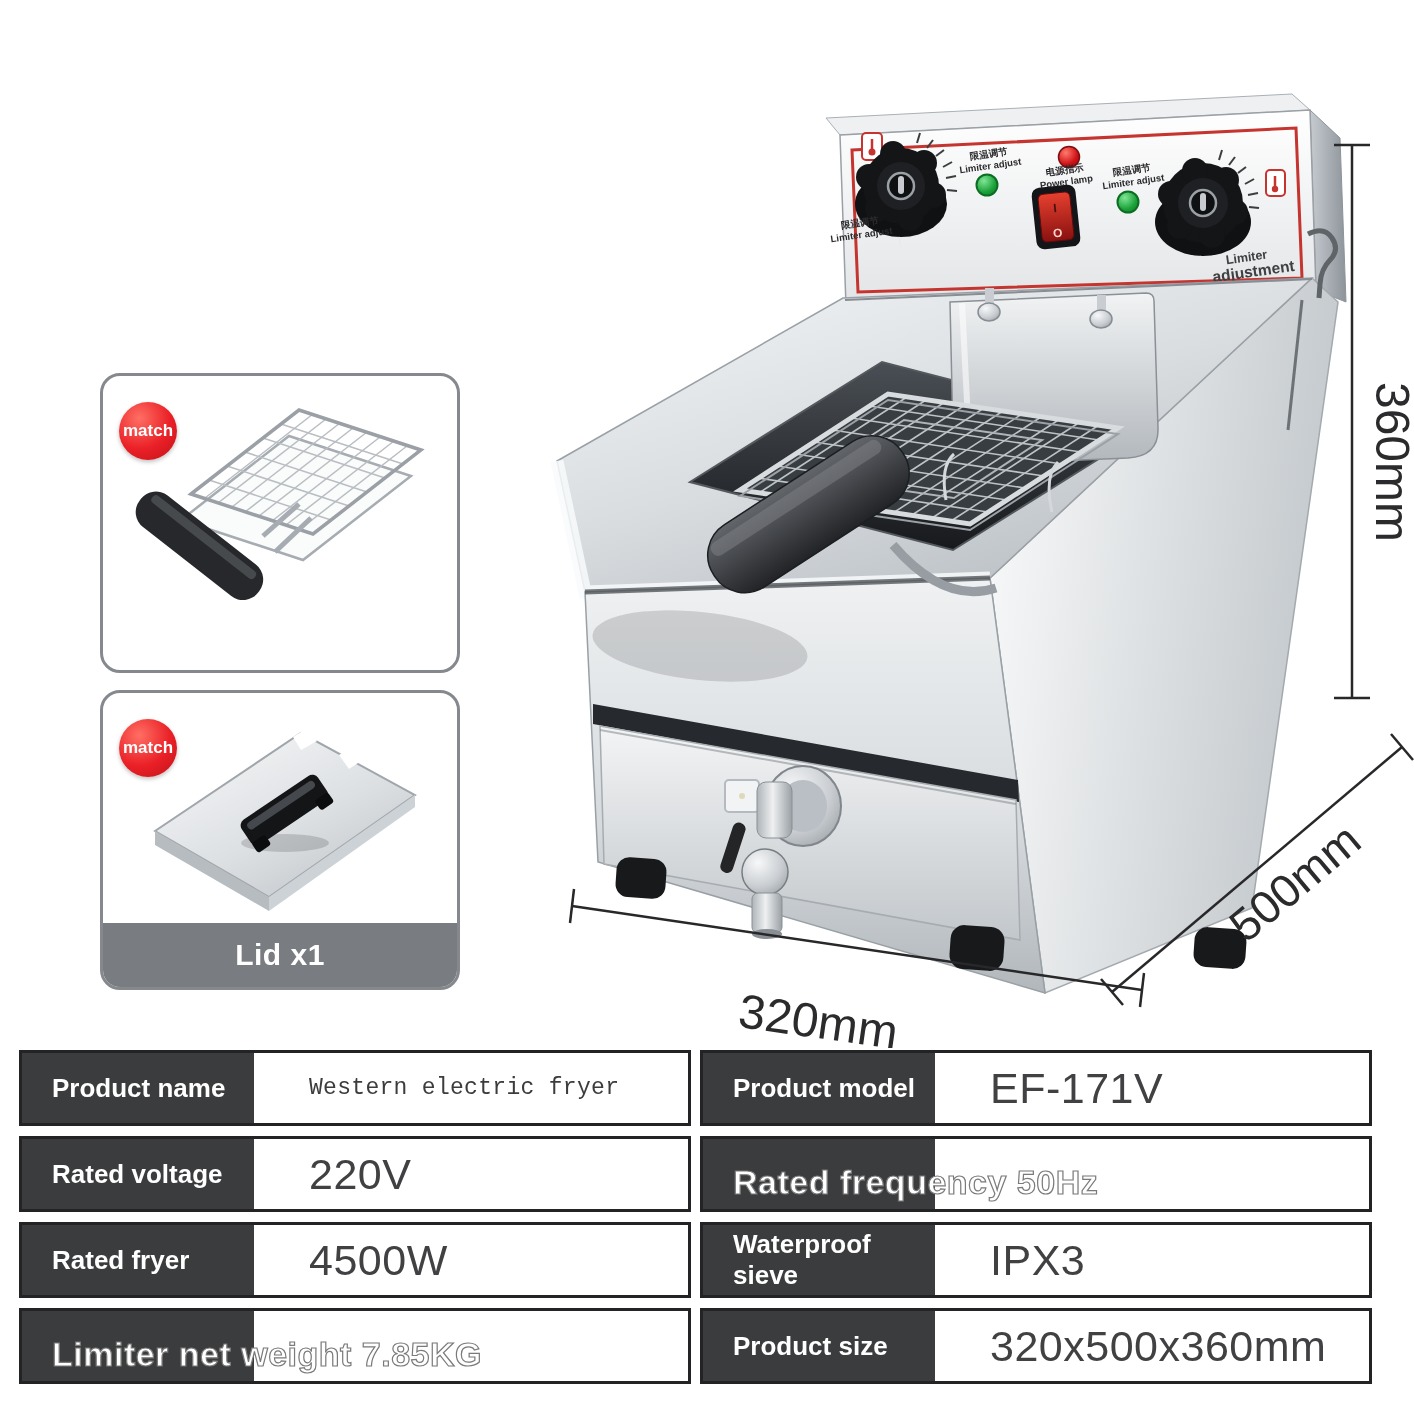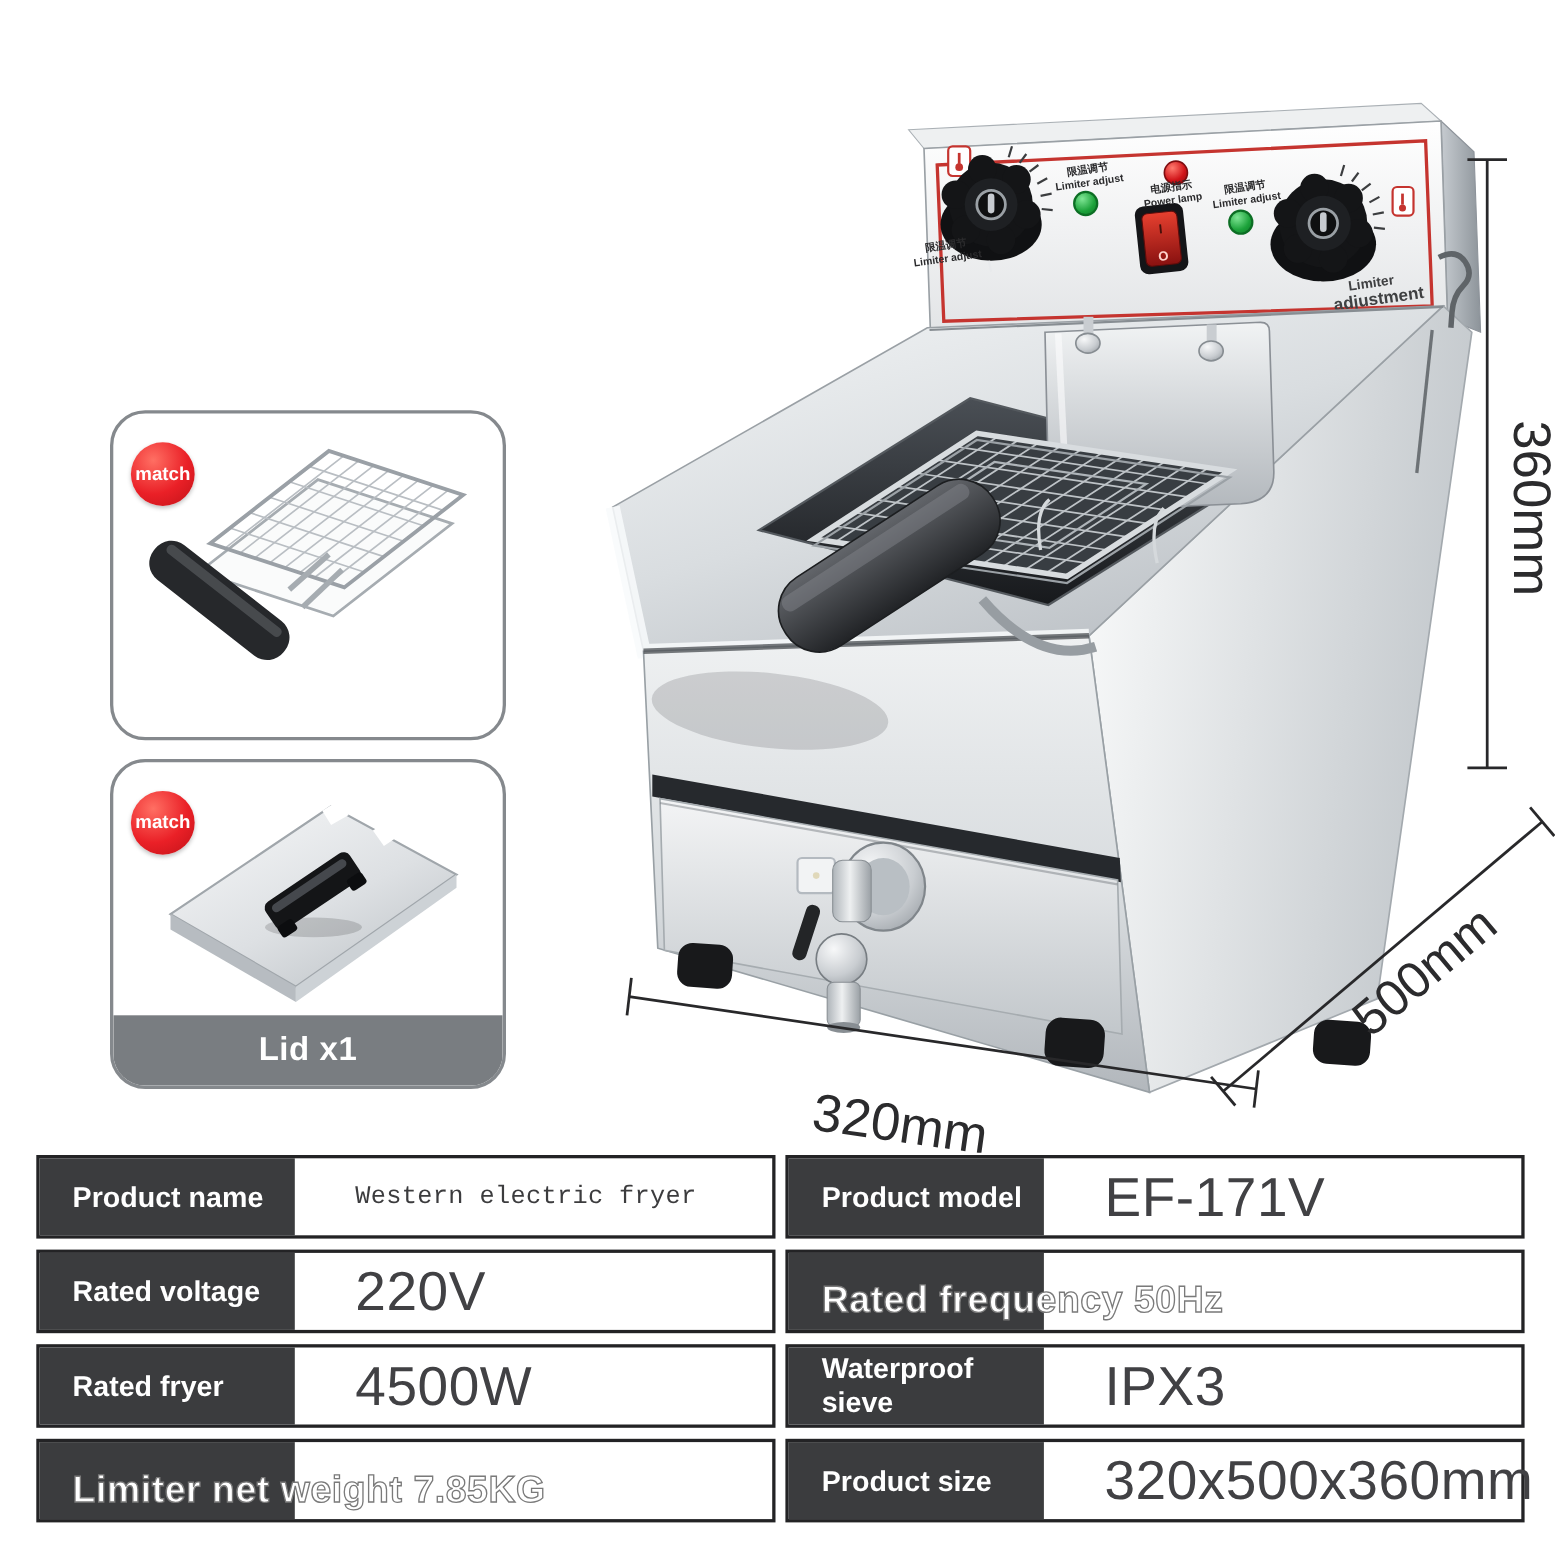--- a/index.html
+++ b/index.html
@@ -5,54 +5,54 @@
   html,body{margin:0;padding:0;}
   body{
     width:1414px;height:1414px;position:relative;background:#ffffff;
     font-family:"Liberation Sans", sans-serif;overflow:hidden;
   }
   .hero{position:absolute;left:0;top:0;width:1414px;height:1048px;}
 
   
   .card{
     position:absolute;left:100px;width:360px;height:300px;
-    background:#ffffff;border:3px solid #85898d;border-radius:32px;
+    background:#ffffff;border:3px solid #85898d;border-radius:20px;
     box-sizing:border-box;overflow:hidden;
   }
   .card-art{position:absolute;left:0;top:0;width:354px;height:232px;}
   .card-caption{
     position:absolute;left:0;right:0;bottom:0;height:64px;background:#797d81;
     color:#ffffff;font-size:30px;font-weight:bold;display:flex;
     align-items:center;justify-content:center;letter-spacing:.5px;
   }
   .badge{
     position:absolute;left:16px;top:26px;width:58px;height:58px;border-radius:50%;
     background:radial-gradient(circle at 35% 28%, #ff6f63 0%, #ea2027 55%, #c01218 100%);
     color:#fff;font-size:17px;font-weight:bold;display:flex;align-items:center;
     justify-content:center;z-index:5;box-shadow:0 2px 4px rgba(0,0,0,.25);
   }
 
   
   .spec{
-    position:absolute;left:33px;top:1050px;width:1353px;
+    position:absolute;left:19px;top:1050px;width:1353px;
     display:grid;grid-template-columns:672px 672px;grid-template-rows:repeat(4,76px);
     grid-auto-flow:column;column-gap:9px;row-gap:10px;
   }
   .srow{
     position:relative;background:#ffffff;border:3px solid #232325;
     box-sizing:border-box;display:flex;align-items:stretch;
   }
   .srow-label{
     flex:0 0 232px;width:232px;background:#3b3c3e;color:#ffffff;
     font-weight:bold;font-size:26px;display:flex;align-items:center;
     padding-left:30px;box-sizing:border-box;
   }
   .srow-value{
     flex:1;display:flex;align-items:center;padding-left:55px;
-    font-size:50px;color:#414144;letter-spacing:.5px;white-space:nowrap;
+    font-size:43px;color:#414144;letter-spacing:.5px;white-space:nowrap;
   }
   .srow-value.small{font-size:23px;color:#3c3c3e;letter-spacing:.3px;font-family:Liberation Mono, monospace;}
   .srow-overlay{
     position:absolute;inset:0;display:flex;align-items:center;padding-left:30px;
     font-size:34px;font-weight:bold;color:#ffffff;white-space:nowrap;z-index:3;
     -webkit-text-stroke:1.2px #7a7a7a;letter-spacing:.5px;margin-top:16px;
   }
   svg text{font-family:"Liberation Sans", sans-serif;}
 </style>
 </head>

